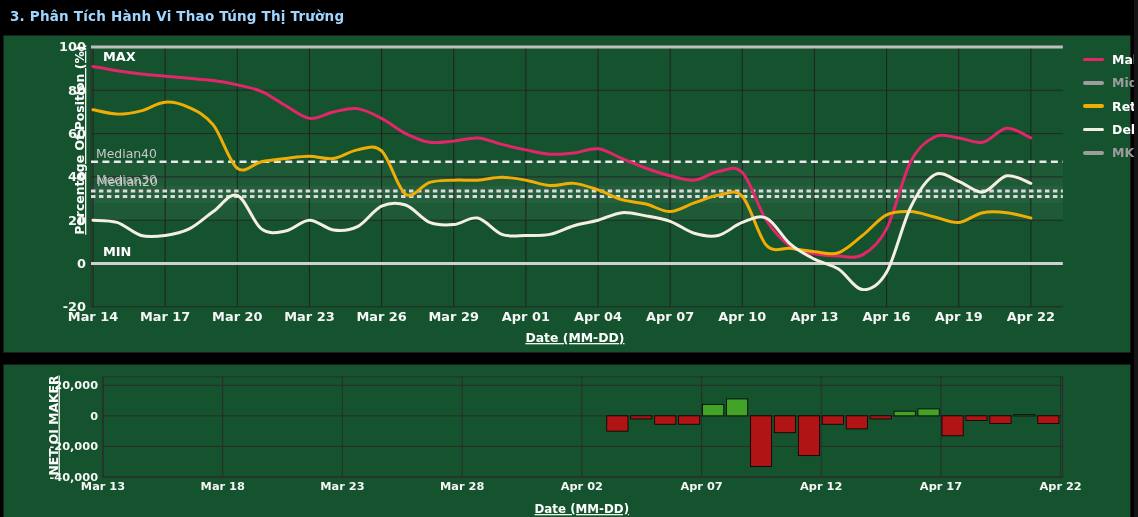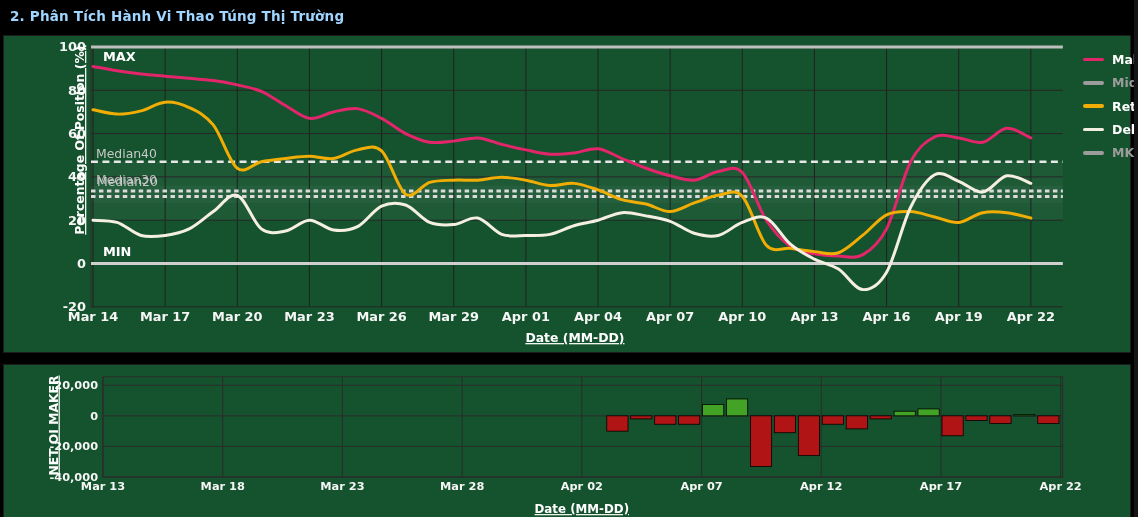--- a/index.html
+++ b/index.html
@@ -15,21 +15,21 @@
   .legend{position:absolute;left:1083px;top:48px;}
   .legend-item{display:flex;align-items:center;height:23.3px;cursor:pointer;}
   .swatch{width:21px;height:3.5px;border-radius:2px;margin-right:8px;flex:none;}
   .legend-label{font-size:12.5px;font-weight:bold;white-space:nowrap;}
   text{font-family:"DejaVu Sans","Liberation Sans",sans-serif;}
 </style>
 </head>
 <body>
 
 <div class="title-bar">
-  <span class="title" style="color: rgb(159, 213, 255);">2. Phân Tích Hành Vi Thao Túng Thị Trường</span>
+  <span class="title" style="color: rgb(159, 213, 255);">3. Phân Tích Hành Vi Thao Túng Thị Trường</span>
 </div>
 
 <div class="panel panel-top">
   <svg id="topChart" viewBox="0 0 1128 318">
       <g>
         <rect x="85" y="126.5" width="978" height="58.900000000000006" fill="#ffffff" opacity="0.045"></rect>
         <rect x="85" y="150.5" width="978" height="17.5" fill="#ffffff" opacity="0.035"></rect>
         <line x1="87" x2="87" y1="11" y2="272.6" stroke="#212121" stroke-width="1"></line>
         <line x1="159.6" x2="159.6" y1="11" y2="272.6" stroke="#212121" stroke-width="1"></line>
         <line x1="232.2" x2="232.2" y1="11" y2="272.6" stroke="#212121" stroke-width="1"></line>

